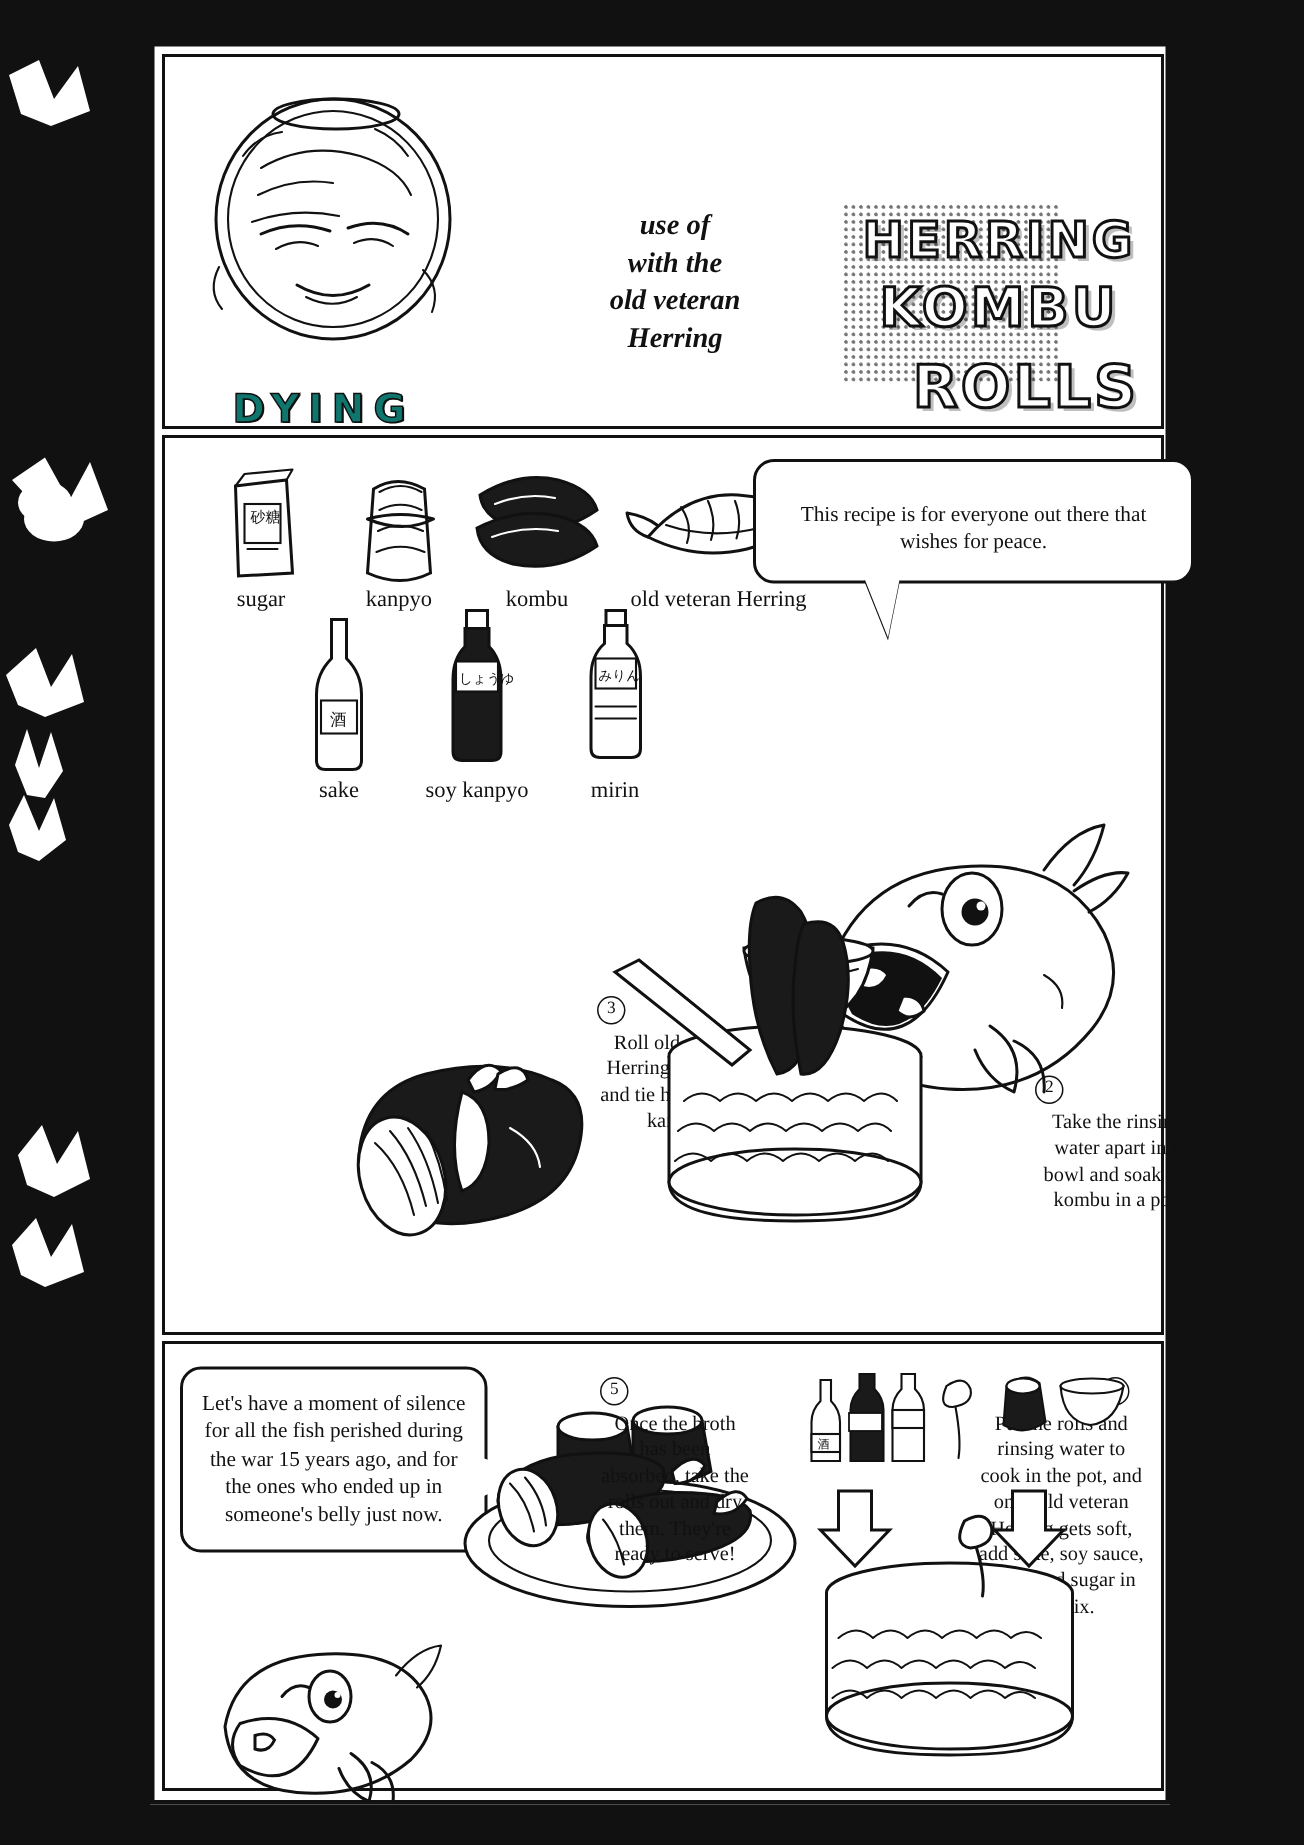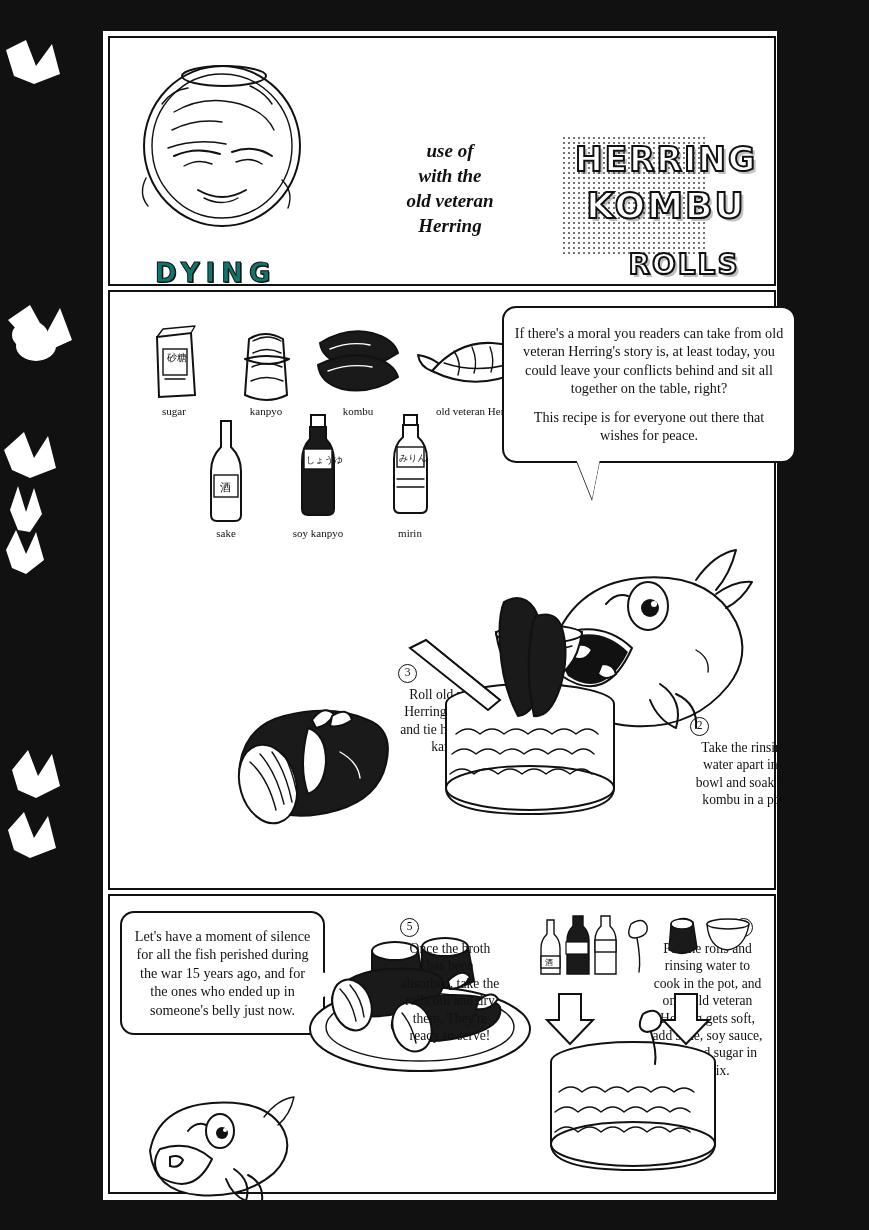--- a/index.html
+++ b/index.html
@@ -64,28 +64,28 @@
   .ttl{
     position:absolute;width:100%;text-align:center;
     font-family:"DejaVu Sans", sans-serif;
     font-weight:bold;color:#fff;
     -webkit-text-stroke:2px #111;
     text-shadow:3px 3px 0 rgba(0,0,0,.25);
     white-space:nowrap;
   }
   #ttl1{top:92px;font-size:33px;letter-spacing:2px;}
   #ttl2{top:137px;font-size:36px;letter-spacing:2px;}
-  #ttl3{top:200px;font-size:28px;letter-spacing:2px;left:18px;}
-
-  
-  .ing-grid{position:absolute;left:18px;top:21px;width:440px;}
+  #ttl3{top:188px;font-size:39px;letter-spacing:2px;left:18px;}
+
+  
+  .ing-grid{position:absolute;left:18px;top:8px;width:440px;}
   .ing-row{display:flex;}
   .ing{width:92px;text-align:center;}
   .ing .art{height:88px;display:flex;align-items:flex-end;justify-content:center;}
-  .ing .lbl{font-size:11px;margin-top:4px;white-space:nowrap;}
+  .ing .lbl{font-size:15px;margin-top:4px;white-space:nowrap;}
   .ing.wide{width:150px;}
 
   .circled{
     display:inline-block;width:17px;height:17px;border:1.4px solid #111;
     border-radius:50%;font-size:11.5px;line-height:15px;text-align:center;
     font-family:"Liberation Serif", serif;
   }
   
   .bubble{
     position:absolute;border:2px solid #111;border-radius:14px;background:#fff;
@@ -305,21 +305,20 @@
               <text x="15" y="48" class="jp" style="font-size:9px">みりん</text>
               <path class="ln1" d="M13 66 h27 M13 74 h27"></path>
             </svg>
           </div>
           <div class="lbl">mirin</div>
         </div>
       </div>
     </div>
 
     <div class="bubble" id="bubble-moral">
-      <div>If there's a moral you readers can take from old veteran Herring's story is, at least today, you could leave your conflicts behind and sit all together on the table, right?</div>
       <div style="height:10px"></div>
       <div>This recipe is for everyone out there that wishes for peace.</div>
       <div class="tail"></div>
     </div>
 
     <svg class="art-abs" style="left:400px;top:242px;" width="250" height="230">
       <path class="fillwh" d="M40 120 q20 -70 90 -76 q70 -6 96 44 q16 34 -8 64 q-36 44 -96 40 q-66 -4 -82 -72 Z"></path>
       <path class="ln" d="M186 46 q18 -26 40 -30 q-6 24 -20 40"></path>
       <path class="ln" d="M206 60 q20 -14 36 -12 q-10 18 -26 26"></path>
       <ellipse cx="138" cy="72" rx="20" ry="24" class="fillwh"></ellipse>

